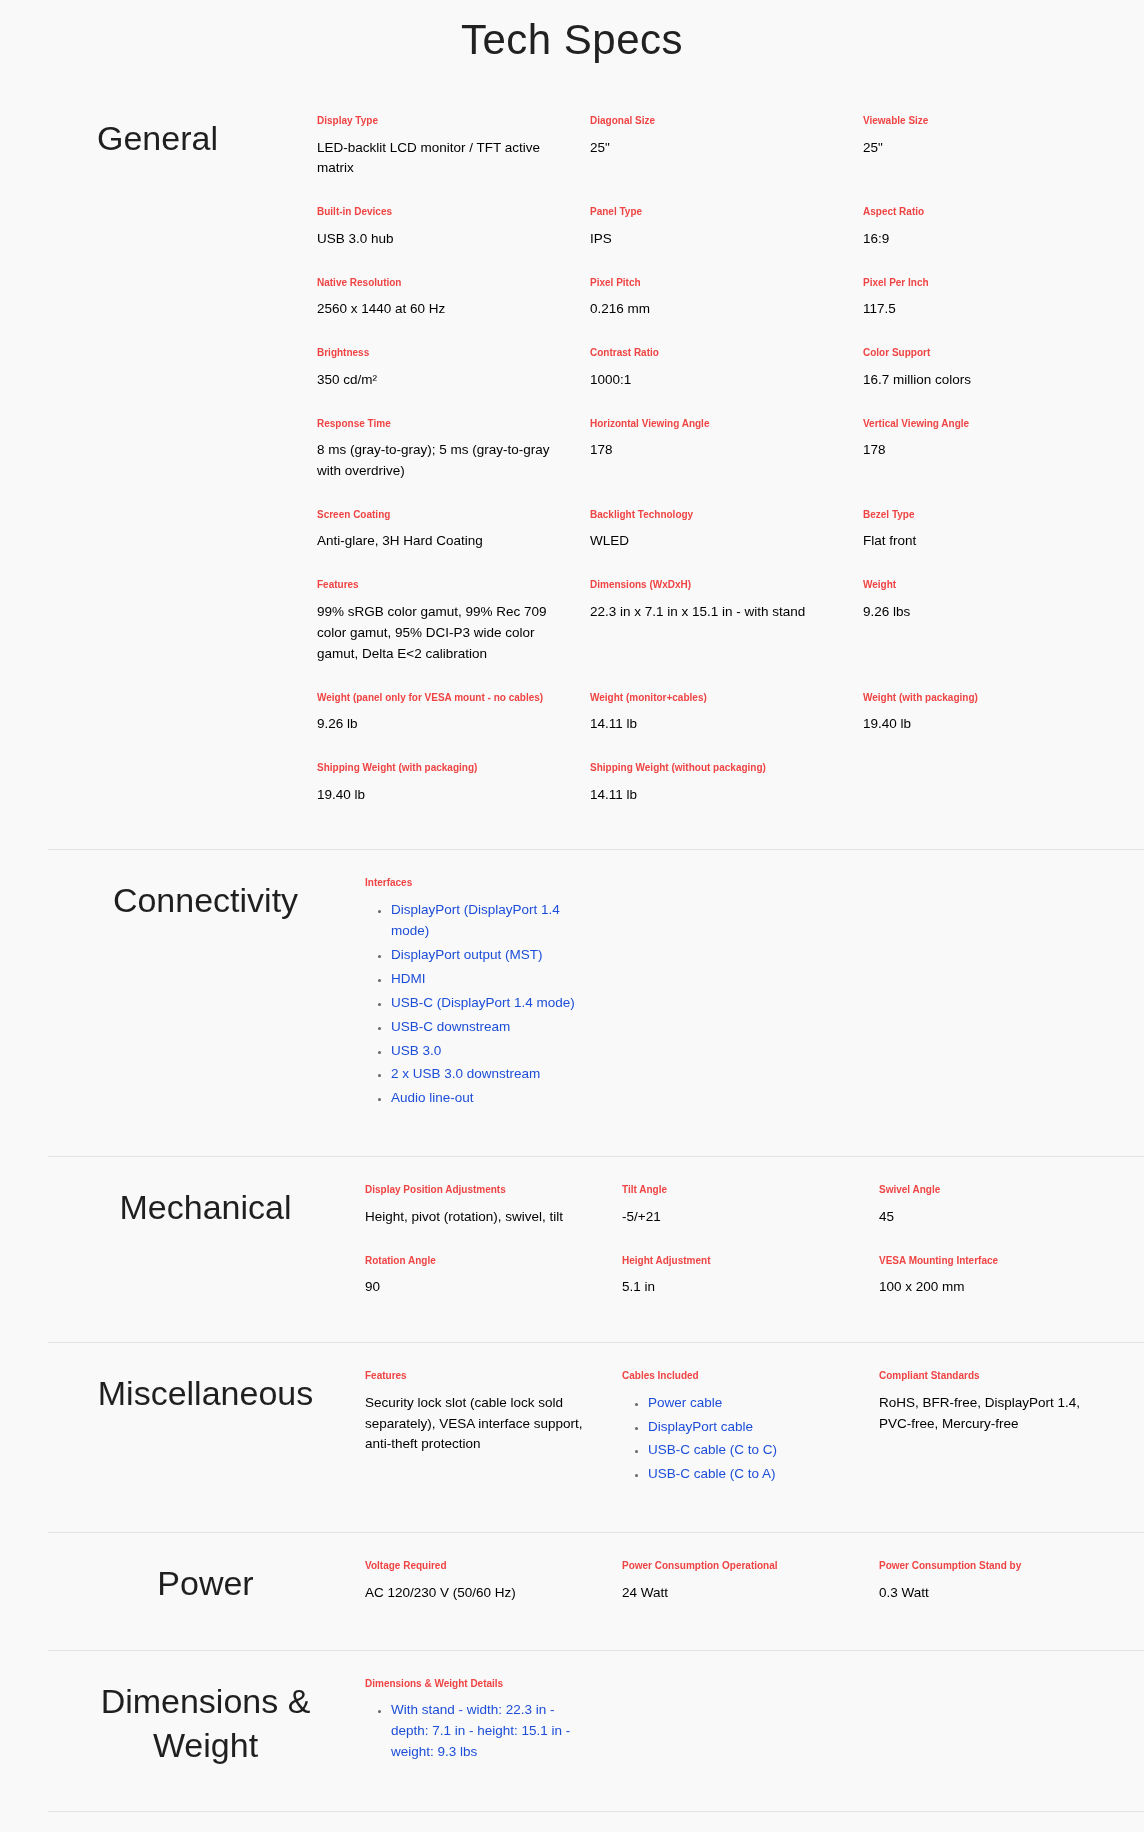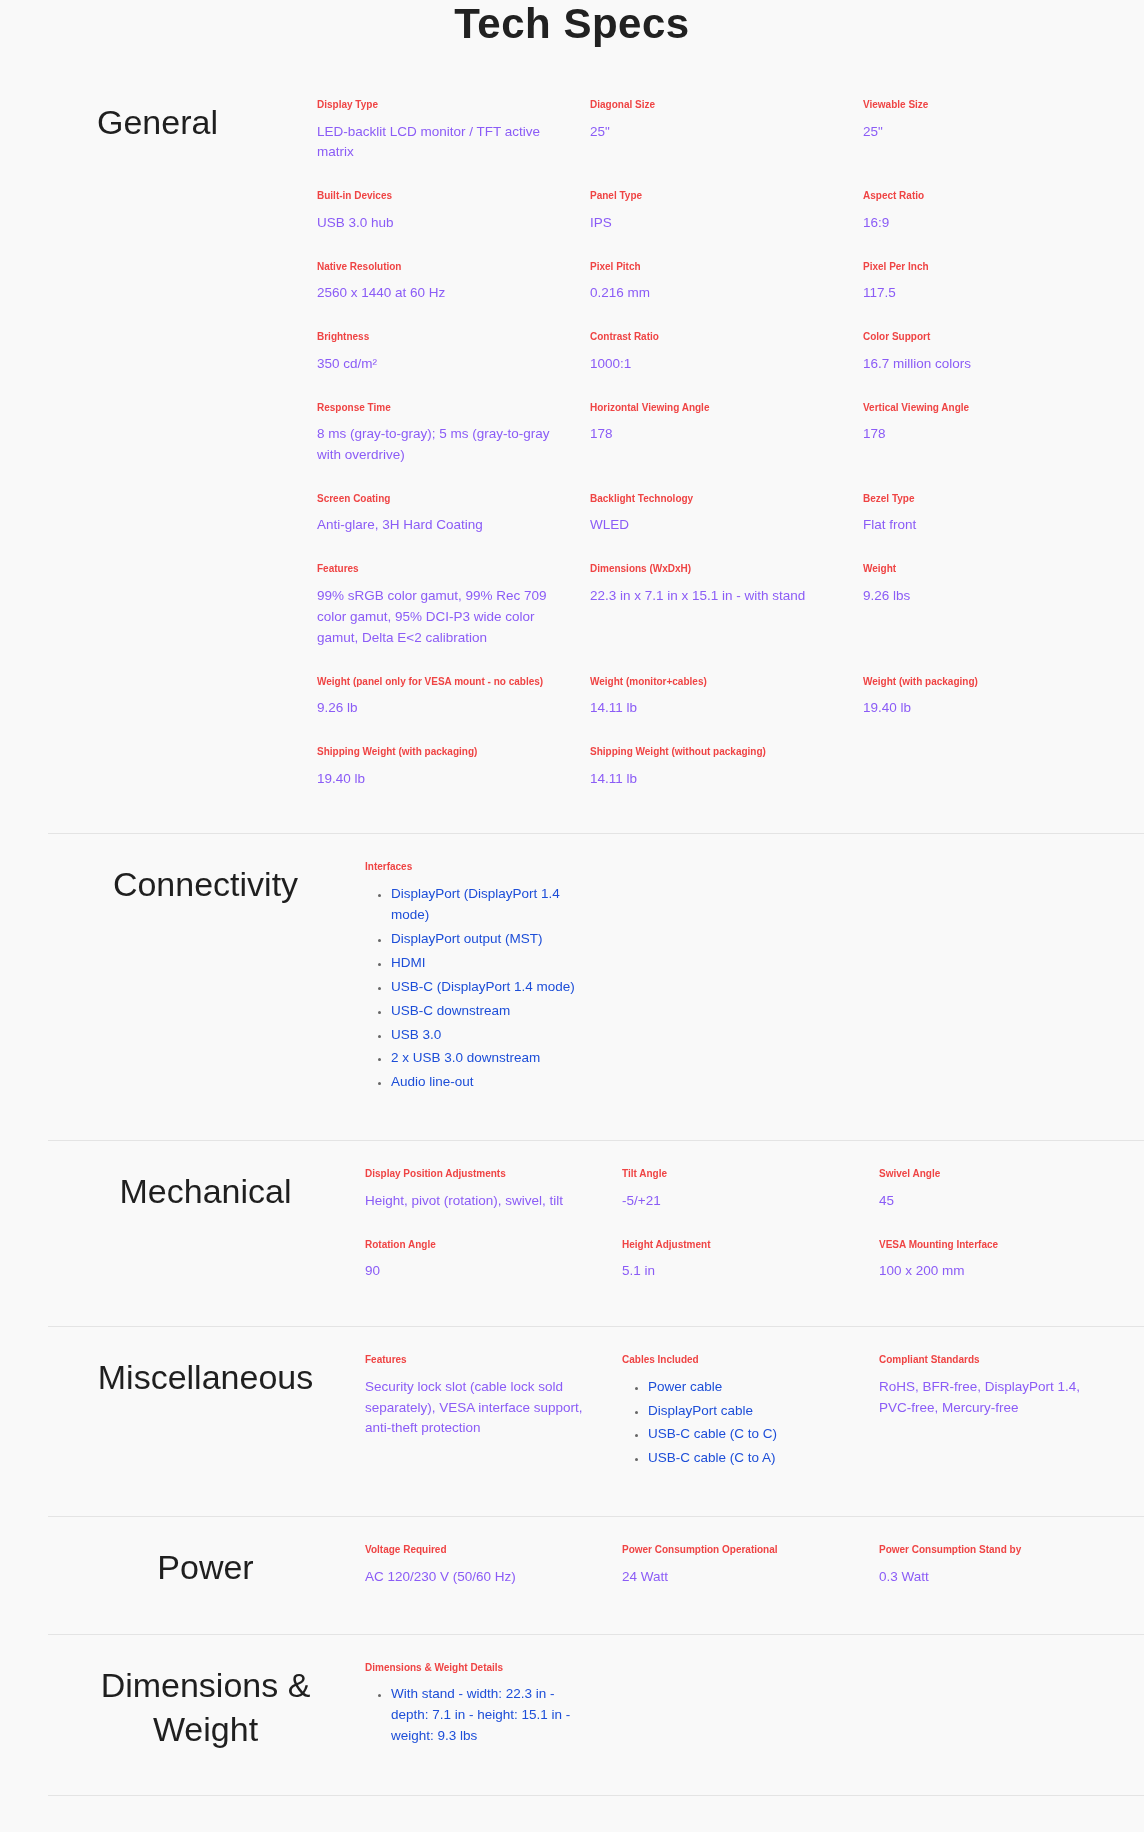--- a/index.html
+++ b/index.html
@@ -9,25 +9,25 @@
     color: #1d1d1d;
   }
   .page {
     width: 1144px;
     margin: 0 auto;
     background: #f9f9f9;
     padding-bottom: 6px;
   }
   h1.page-title {
     font-size: 42px;
-    font-weight: 700;
+    font-weight: 400;
     letter-spacing: 0.5px;
     text-align: center;
     color: #212121;
-    padding: 0 0 24px 0;
+    padding: 16px 0 24px 0;
   }
   section.spec-section {
     display: flex;
     align-items: flex-start;
     padding: 26px 36px 44px 30px;
   }
   section.spec-section + section.spec-section {
     border-top: 1px solid #e4e4e4;
     margin-left: 48px;
   }
@@ -56,21 +56,21 @@
   .spec-label {
     font-size: 10px;
     font-weight: 700;
     color: #ef4444;
     line-height: 1.45;
     margin-bottom: 9px;
   }
   .spec-value {
     font-size: 13.5px;
     font-weight: 400;
-    color: #8b5cf6;
+    color: #000000;
     line-height: 1.55;
   }
   ul.spec-list {
     margin: 2px 0 0 0;
     padding-left: 26px;
   }
   ul.spec-list li {
     font-size: 13.5px;
     color: #1d4ed8;
     line-height: 1.55;

